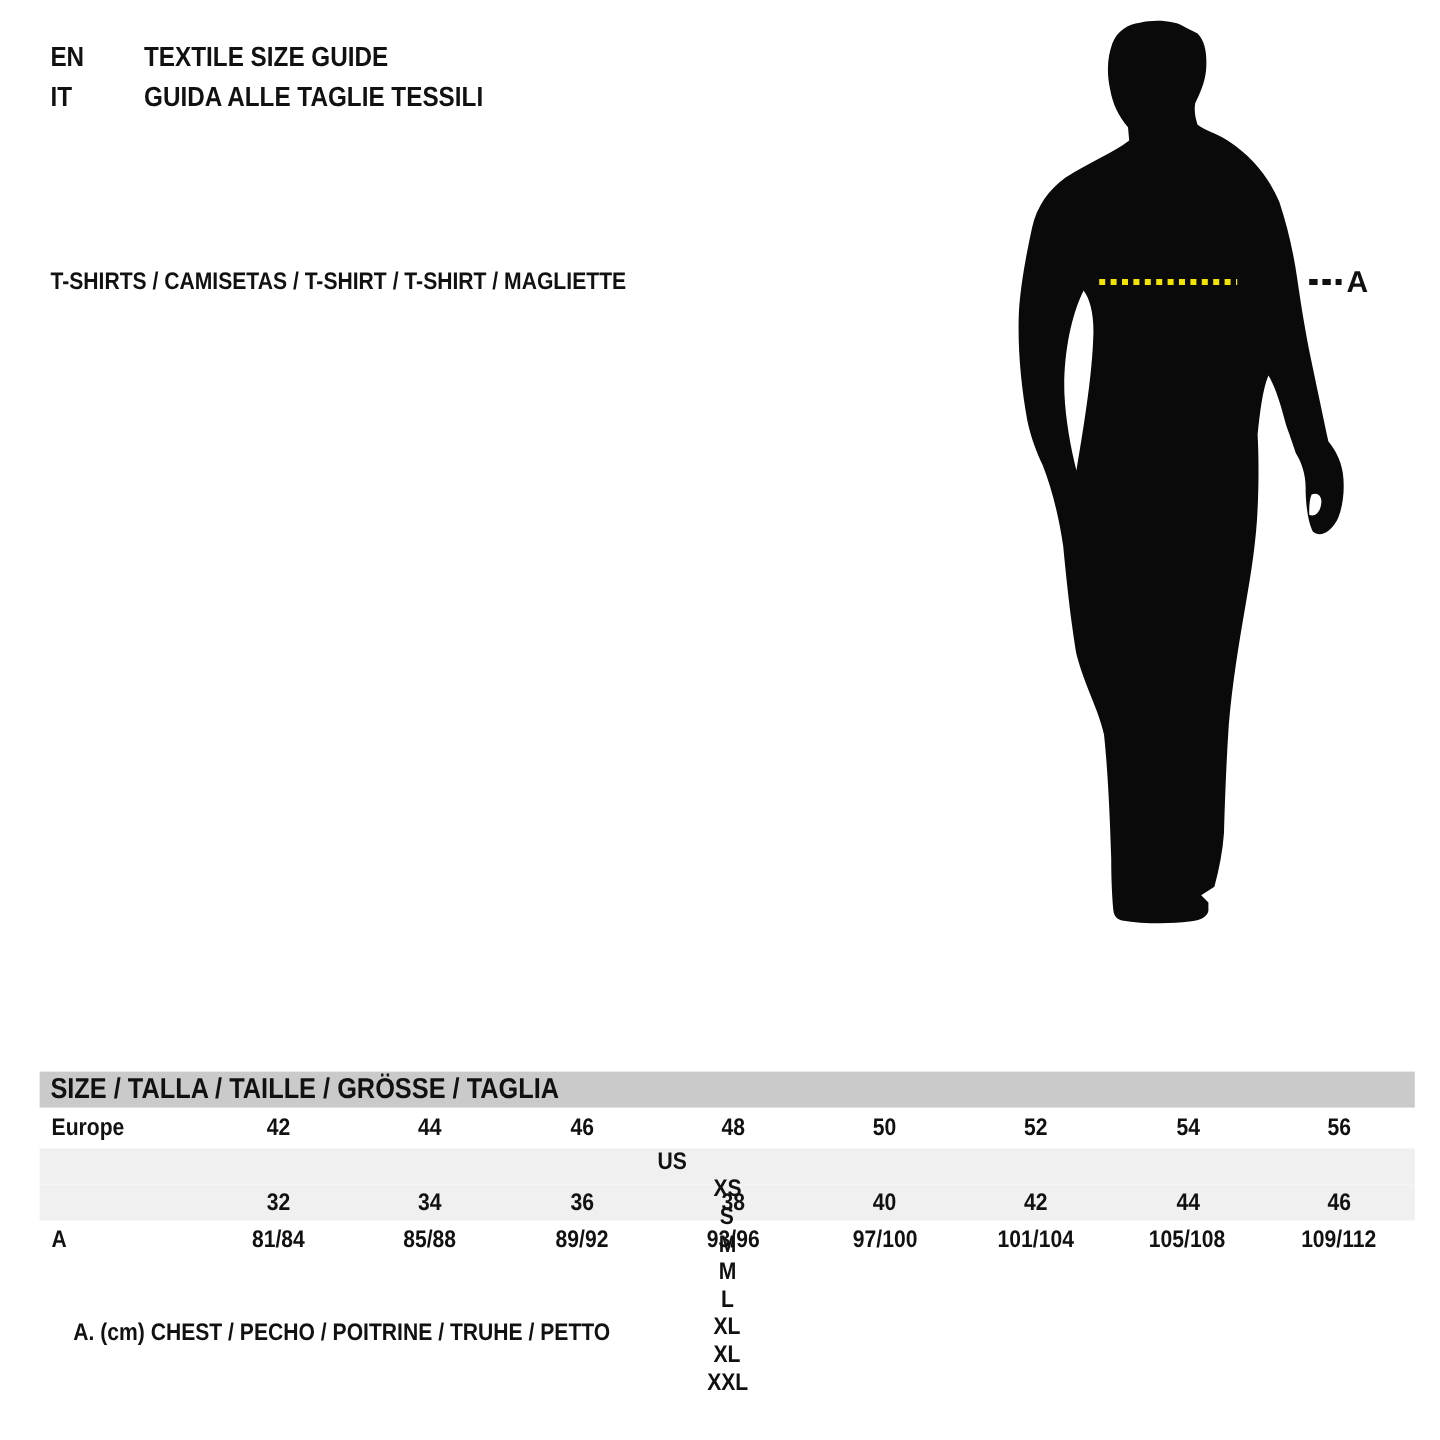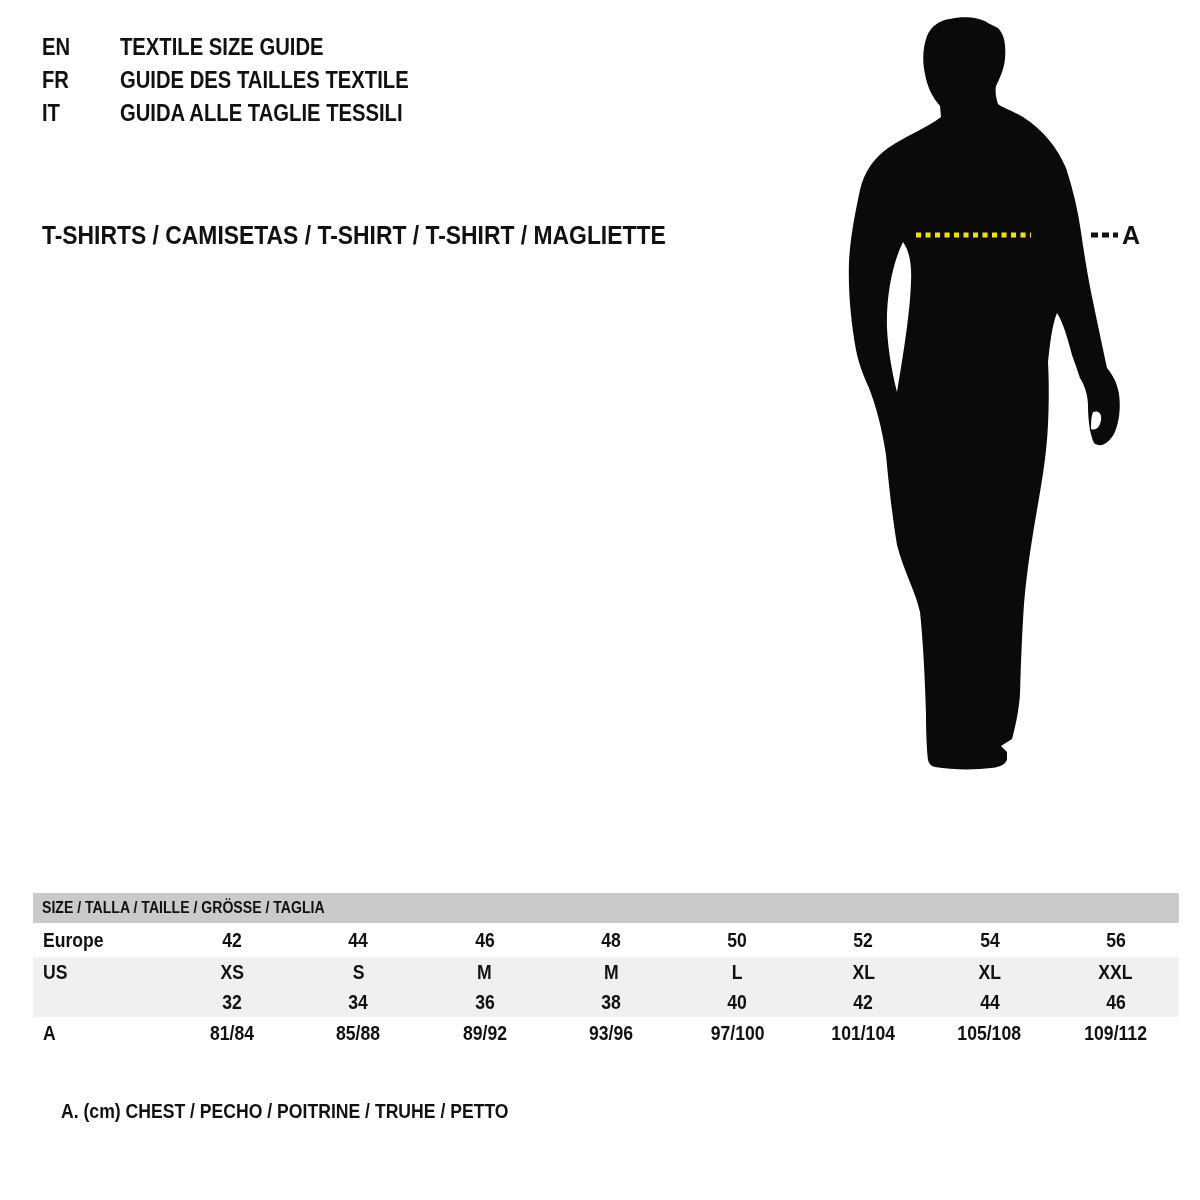--- a/index.html
+++ b/index.html
@@ -15,48 +15,44 @@
 
   
   .cx { display: inline-block; transform: scaleX(0.88); transform-origin: 0 50%; white-space: nowrap; }
   .cxc { transform-origin: 50% 50%; }
 
   .lang-list { position: absolute; left: 42px; top: 34px; }
   .lang-row { display: flex; height: 33px; font-size: 23px; }
   .lang-code { width: 78px; }
 
   .categories { position: absolute; left: 42px; top: 220px; }
-  .category-line { display: flex; align-items: center; height: 30px; font-size: 26px; }
+  .category-line { display: flex; align-items: center; height: 30px; font-size: 20px; }
 
   .fig { position: absolute; left: 0; top: 0; width: 1200px; height: 1200px; }
   .measure-label { position: absolute; left: 1122px; top: 221px; font-size: 25px; }
 
   .section-title { position: absolute; left: 38px; top: 843px; font-size: 20px; }
 
   .size-table { position: absolute; left: 33px; top: 893px; width: 1146px; }
-  .table-header { height: 30px; display: flex; align-items: center; padding-left: 9px; font-size: 16px; }
+  .table-header { height: 30px; display: flex; align-items: center; padding-left: 9px; font-size: 24px; }
   .table-row { display: flex; align-items: center; font-size: 20px; }
   .row-label { width: 136px; padding-left: 10px; }
   .cell { flex: 1; text-align: center; }
 
   .footnote { position: absolute; left: 38px; top: 1100px; font-size: 20px; margin-left: 23px; }
 </style>
 </head>
 <body>
 
 <div class="canvas">
 
   <div class="lang-list" id="lang-list">
       <div class="lang-row">
         <span class="lang-code cx">EN</span>
         <span class="cx">TEXTILE SIZE GUIDE</span>
-      </div>
-      <div class="lang-row">
-        <span class="lang-code cx">FR</span>
-        <span class="cx">GUIDE DES TAILLES TEXTILE</span>
       </div>
       <div class="lang-row">
         <span class="lang-code cx">IT</span>
         <span class="cx">GUIDA ALLE TAGLIE TESSILI</span>
       </div>
     </div>
 
   <div class="categories" id="categories">
       <div class="category-line">
         <span class="cx">T-SHIRTS / CAMISETAS / T-SHIRT / T-SHIRT / MAGLIETTE</span>
@@ -136,21 +132,21 @@
           <span class="row-label"><span class="cx">Europe</span></span>
           <span class="cell"><span class="cx cxc">42</span></span>
           <span class="cell"><span class="cx cxc">44</span></span>
           <span class="cell"><span class="cx cxc">46</span></span>
           <span class="cell"><span class="cx cxc">48</span></span>
           <span class="cell"><span class="cx cxc">50</span></span>
           <span class="cell"><span class="cx cxc">52</span></span>
           <span class="cell"><span class="cx cxc">54</span></span>
           <span class="cell"><span class="cx cxc">56</span></span>
         </div>
-        <div class="table-row" style="height: 30px; background: rgb(240, 240, 240);">
+        <div class="table-row" style="height: 30px; background: rgb(240, 240, 240); flex-direction: column;">
           <span class="row-label"><span class="cx">US</span></span>
           <span class="cell"><span class="cx cxc">XS</span></span>
           <span class="cell"><span class="cx cxc">S</span></span>
           <span class="cell"><span class="cx cxc">M</span></span>
           <span class="cell"><span class="cx cxc">M</span></span>
           <span class="cell"><span class="cx cxc">L</span></span>
           <span class="cell"><span class="cx cxc">XL</span></span>
           <span class="cell"><span class="cx cxc">XL</span></span>
           <span class="cell"><span class="cx cxc">XXL</span></span>
         </div>

